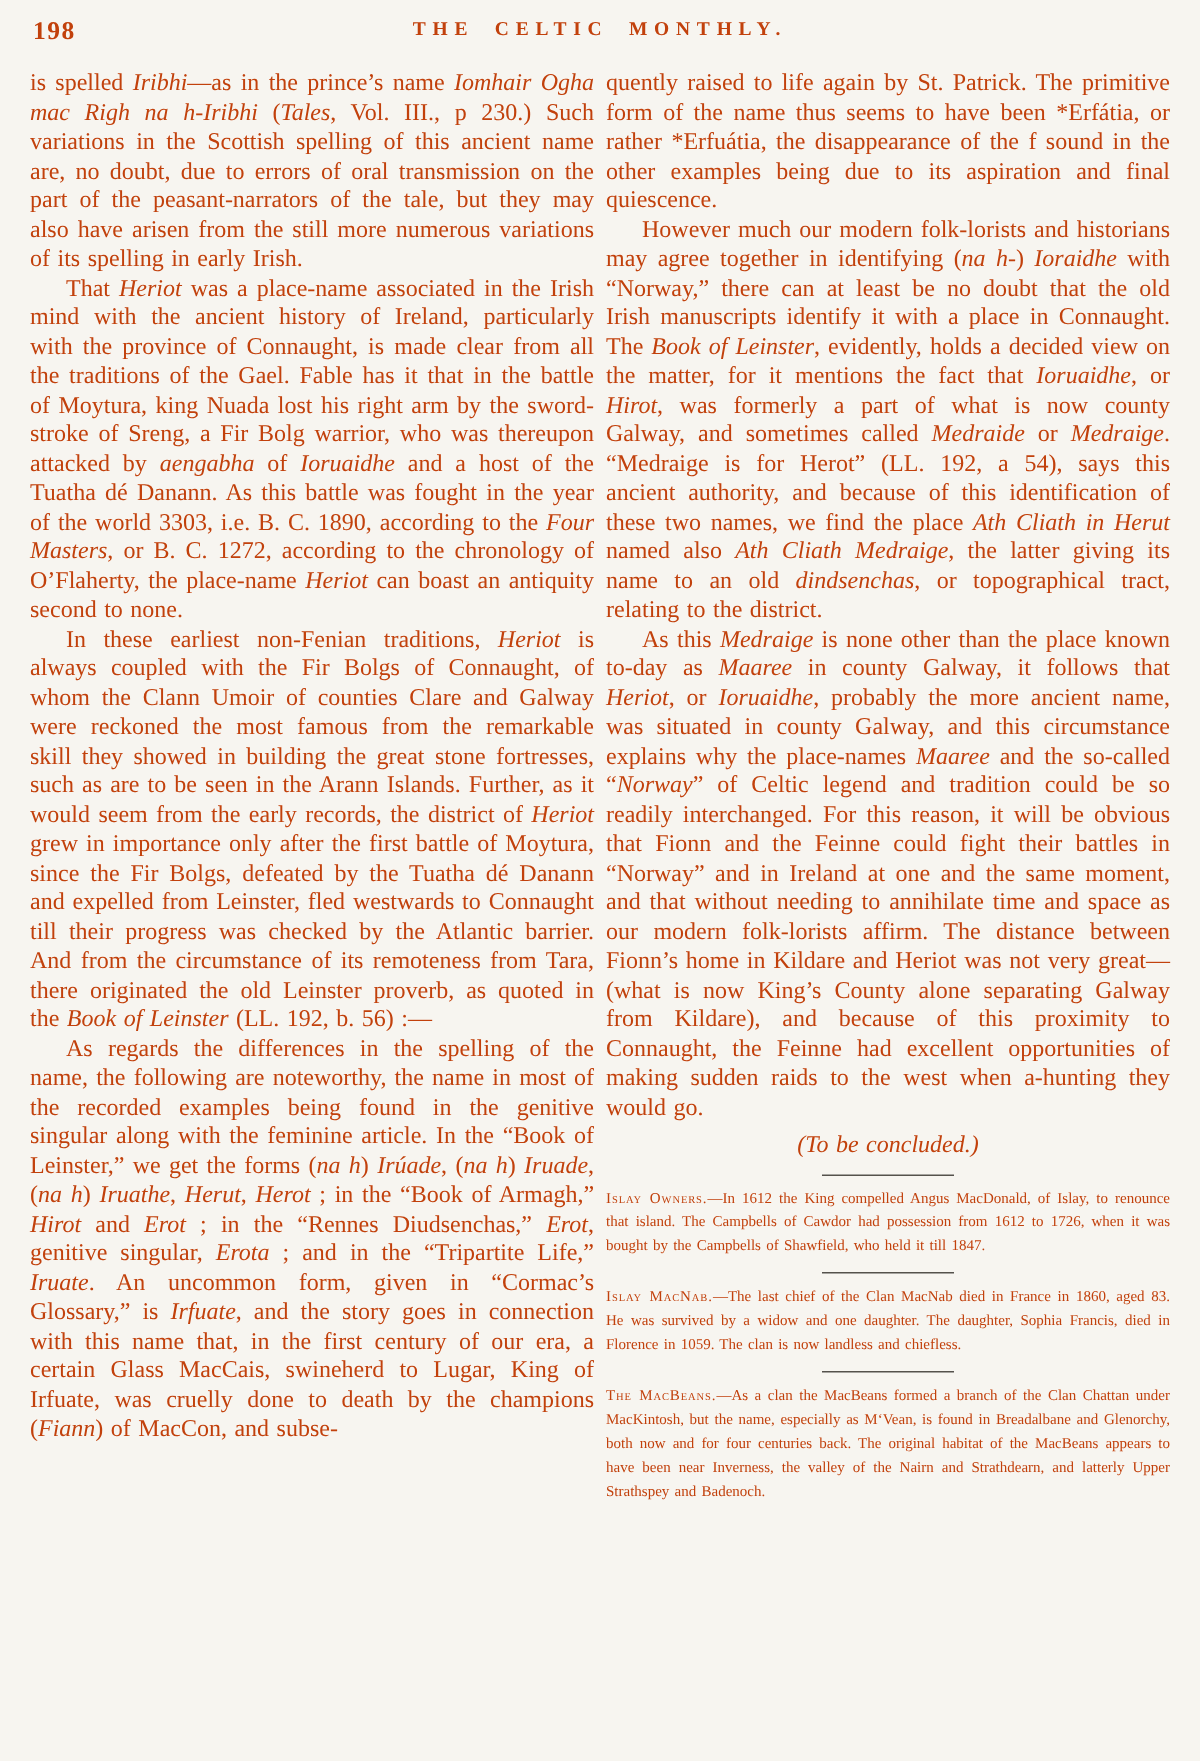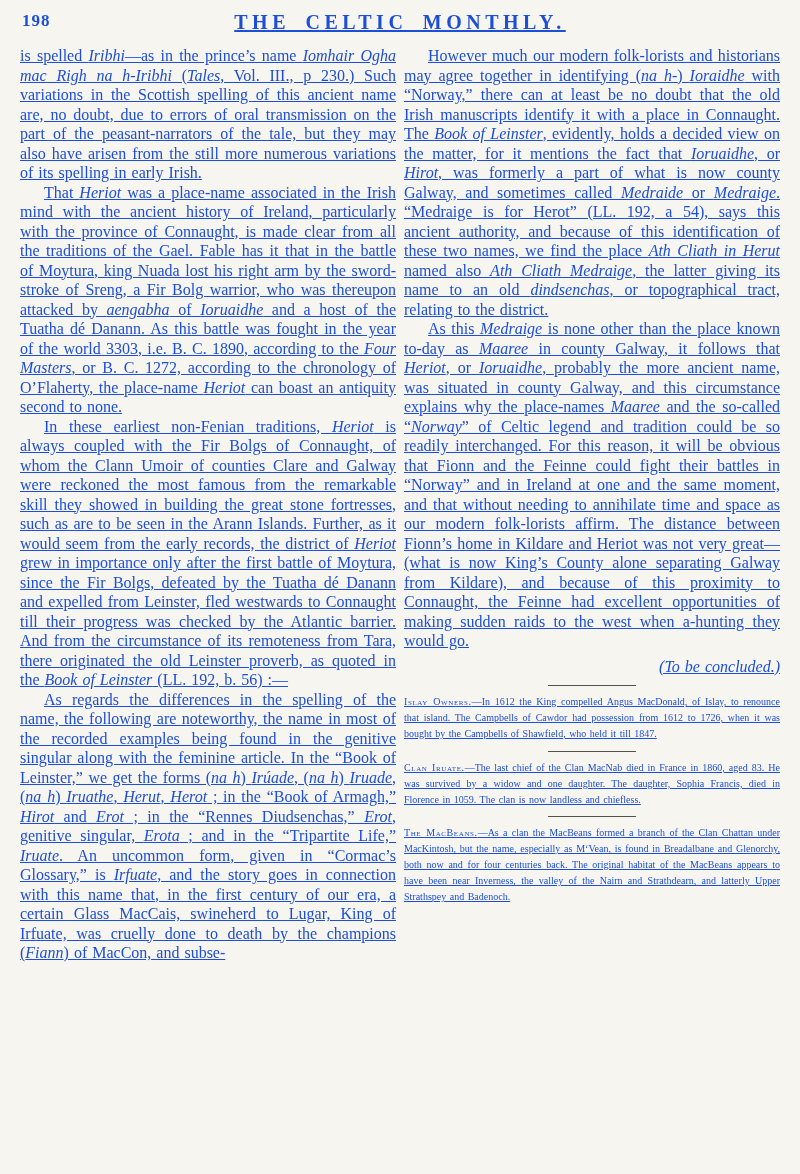--- a/index.html
+++ b/index.html
@@ -2,42 +2,41 @@
 <html><head>
 <meta charset="utf-8">
 <style>
   html, body { margin: 0; padding: 0; background: #dedcd6; }
   .page {
     width: 800px;
     height: 1174px;
     margin: 0 auto;
     box-sizing: border-box;
     background: #f7f5f0;
-    color: #1d4ed8;
+    color: #c2410c;
     font-family: "Liberation Serif", serif;
     padding: 8px 20px 10px 20px;
     overflow: hidden;
-    text-decoration: underline;
   }
   .page-header {
     position: relative;
     height: 32px;
   }
   .page-number {
     position: absolute;
     left: 2px;
     top: 3px;
     font-size: 17px;
     font-weight: bold;
     letter-spacing: 1px;
   }
   .journal-title {
     margin: 0;
     text-align: center;
-    font-size: 20px;
+    font-size: 13px;
     font-weight: bold;
     letter-spacing: 4.5px;
     padding-top: 3px;
     word-spacing: 6px;
   }
   .columns {
     display: flex;
     gap: 8px;
     margin-top: 6px;
   }
@@ -46,21 +45,21 @@
     min-width: 0;
     font-size: 16px;
     line-height: 19.5px;
     text-align: justify;
     word-spacing: 1px;
   }
   .para { margin: 0; text-indent: 1.5em; }
   .para.no-indent { text-indent: 0; }
   .concluded {
     margin: 6px 0 2px 0;
-    text-align: right;
+    text-align: center;
     text-indent: 0;
   }
   .note-rule {
     border: none;
     border-top: 1px solid #55524c;
     width: 88px;
     margin: 9px auto 8px auto;
   }
   .note {
     margin: 0;
@@ -87,28 +86,29 @@
   <main class="columns">
 
     <section class="column">
       <p class="para no-indent">is spelled <i>Iribhi</i>—as in the prince’s name <i>Iomhair Ogha mac Righ na h-Iribhi</i> (<i>Tales</i>, Vol. III., p 230.)  Such variations in the Scottish spelling of this ancient name are, no doubt, due to errors of oral transmission on the part of the peasant-narrators of the tale, but they may also have arisen from the still more numerous variations of its spelling in early Irish.</p>
       <p class="para">That <i>Heriot</i> was a place-name associated in the Irish mind with the ancient history of Ireland, particularly with the province of Connaught, is made clear from all the traditions of the Gael.  Fable has it that in the battle of Moytura, king Nuada lost his right arm by the sword-stroke of Sreng, a Fir Bolg warrior, who was thereupon attacked by <i>aengabha</i> of <i>Ioruaidhe</i> and a host of the Tuatha dé Danann.  As this battle was fought in the year of the world 3303, i.e. B. C. 1890, according to the <i>Four Masters</i>, or B. C. 1272, according to the chronology of O’Flaherty, the place-name <i>Heriot</i> can boast an antiquity second to none.</p>
       <p class="para">In these earliest non-Fenian traditions, <i>Heriot</i> is always coupled with the Fir Bolgs of Connaught, of whom the Clann Umoir of counties Clare and Galway were reckoned the most famous from the remarkable skill they showed in building the great stone fortresses, such as are to be seen in the Arann Islands.  Further, as it would seem from the early records, the district of <i>Heriot</i> grew in importance only after the first battle of Moytura, since the Fir Bolgs, defeated by the Tuatha dé Danann and expelled from Leinster, fled westwards to Connaught till their progress was checked by the Atlantic barrier.  And from the circumstance of its remoteness from Tara, there originated the old Leinster proverb, as quoted in the <i>Book of Leinster</i> (LL. 192, b. 56) :—</p>
       <p class="para">As regards the differences in the spelling of the name, the following are noteworthy, the name in most of the recorded examples being found in the genitive singular along with the feminine article.  In the “Book of Leinster,” we get the forms (<i>na h</i>) <i>Irúade</i>, (<i>na h</i>) <i>Iruade</i>, (<i>na h</i>) <i>Iruathe</i>, <i>Herut</i>, <i>Herot</i> ; in the “Book of Armagh,” <i>Hirot</i> and <i>Erot</i> ; in the “Rennes Diudsenchas,” <i>Erot</i>, genitive singular, <i>Erota</i> ; and in the “Tripartite Life,” <i>Iruate</i>.  An uncommon form, given in “Cormac’s Glossary,” is <i>Irfuate</i>, and the story goes in connection with this name that, in the first century of our era, a certain Glass MacCais, swineherd to Lugar, King of Irfuate, was cruelly done to death by the champions (<i>Fiann</i>) of MacCon, and subse-</p>
     </section>
 
     <section class="column">
+      <p class="para no-indent">quently raised to life again by St. Patrick. The primitive form of the name thus seems to have been *Erfátia, or rather *Erfuátia, the disappearance of the f sound in the other examples being due to its aspiration and final quiescence.</p>
       <p class="para">However much our modern folk-lorists and historians may agree together in identifying (<i>na h-</i>) <i>Ioraidhe</i> with “Norway,” there can at least be no doubt that the old Irish manuscripts identify it with a place in Connaught.  The <i>Book of Leinster</i>, evidently, holds a decided view on the matter, for it mentions the fact that <i>Ioruaidhe</i>, or <i>Hirot</i>, was formerly a part of what is now county Galway, and sometimes called <i>Medraide</i> or <i>Medraige</i>.  “Medraige is for Herot” (LL. 192, a 54), says this ancient authority, and because of this identification of these two names, we find the place <i>Ath Cliath in Herut</i> named also <i>Ath Cliath Medraige</i>, the latter giving its name to an old <i>dindsenchas</i>, or topographical tract, relating to the district.</p>
       <p class="para">As this <i>Medraige</i> is none other than the place known to-day as <i>Maaree</i> in county Galway, it follows that <i>Heriot</i>, or <i>Ioruaidhe</i>, probably the more ancient name, was situated in county Galway, and this circumstance explains why the place-names <i>Maaree</i> and the so-called “<i>Norway</i>” of Celtic legend and tradition could be so readily interchanged.  For this reason, it will be obvious that Fionn and the Feinne could fight their battles in “Norway” and in Ireland at one and the same moment, and that without needing to annihilate time and space as our modern folk-lorists affirm.  The distance between Fionn’s home in Kildare and Heriot was not very great—(what is now King’s County alone separating Galway from Kildare), and because of this proximity to Connaught, the Feinne had excellent opportunities of making sudden raids to the west when a-hunting they would go.</p>
       <p class="para concluded"><i>(To be concluded.)</i></p>
 
       <hr class="note-rule">
       <p class="note"><span class="note-lead">Islay Owners.</span><span class="note-body">—In 1612 the King compelled Angus MacDonald, of Islay, to renounce that island.  The Campbells of Cawdor had possession from 1612 to 1726, when it was bought by the Campbells of Shawfield, who held it till 1847.</span></p>
 
       <hr class="note-rule">
-      <p class="note"><span class="note-lead">Clan Iruate.</span><span class="note-body">—The last chief of the Clan MacNab died in France in 1860, aged 83.  He was survived by a widow and one daughter.  The daughter, Sophia Francis, died in Florence in 1059.  The clan is now landless and chiefless.</span></p>
+      <p class="note"><span class="note-lead">Islay MacNab.</span><span class="note-body">—The last chief of the Clan MacNab died in France in 1860, aged 83.  He was survived by a widow and one daughter.  The daughter, Sophia Francis, died in Florence in 1059.  The clan is now landless and chiefless.</span></p>
 
       <hr class="note-rule">
       <p class="note"><span class="note-lead">The MacBeans.</span><span class="note-body">—As a clan the MacBeans formed a branch of the Clan Chattan under MacKintosh, but the name, especially as M‘Vean, is found in Breadalbane and Glenorchy, both now and for four centuries back.  The original habitat of the MacBeans appears to have been near Inverness, the valley of the Nairn and Strathdearn, and latterly Upper Strathspey and Badenoch.</span></p>
     </section>
 
   </main>
 </div>
 
 </body></html>

